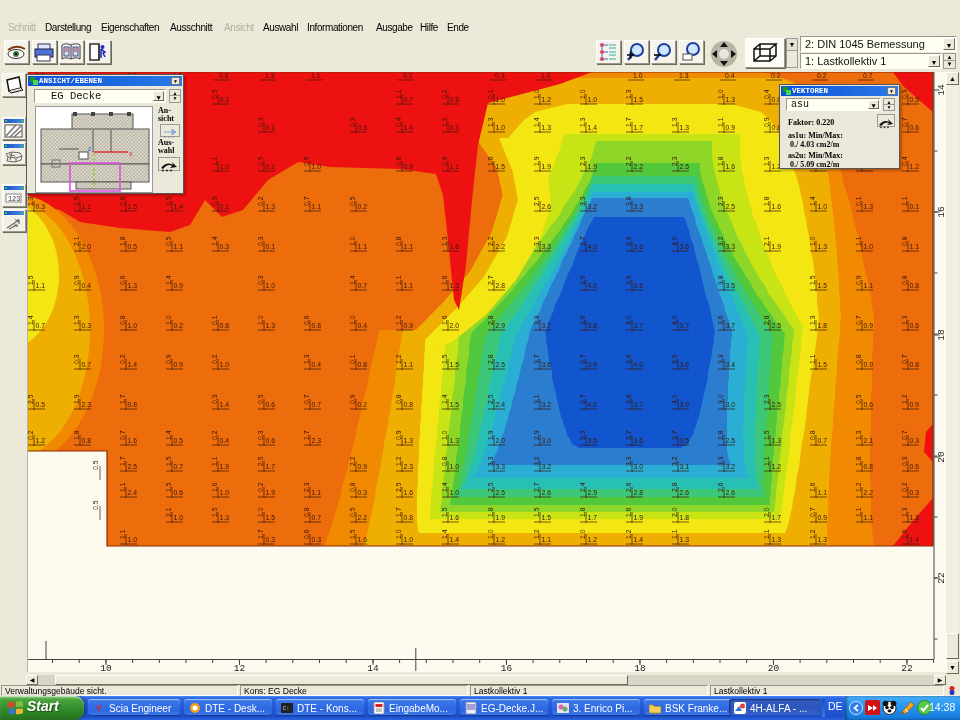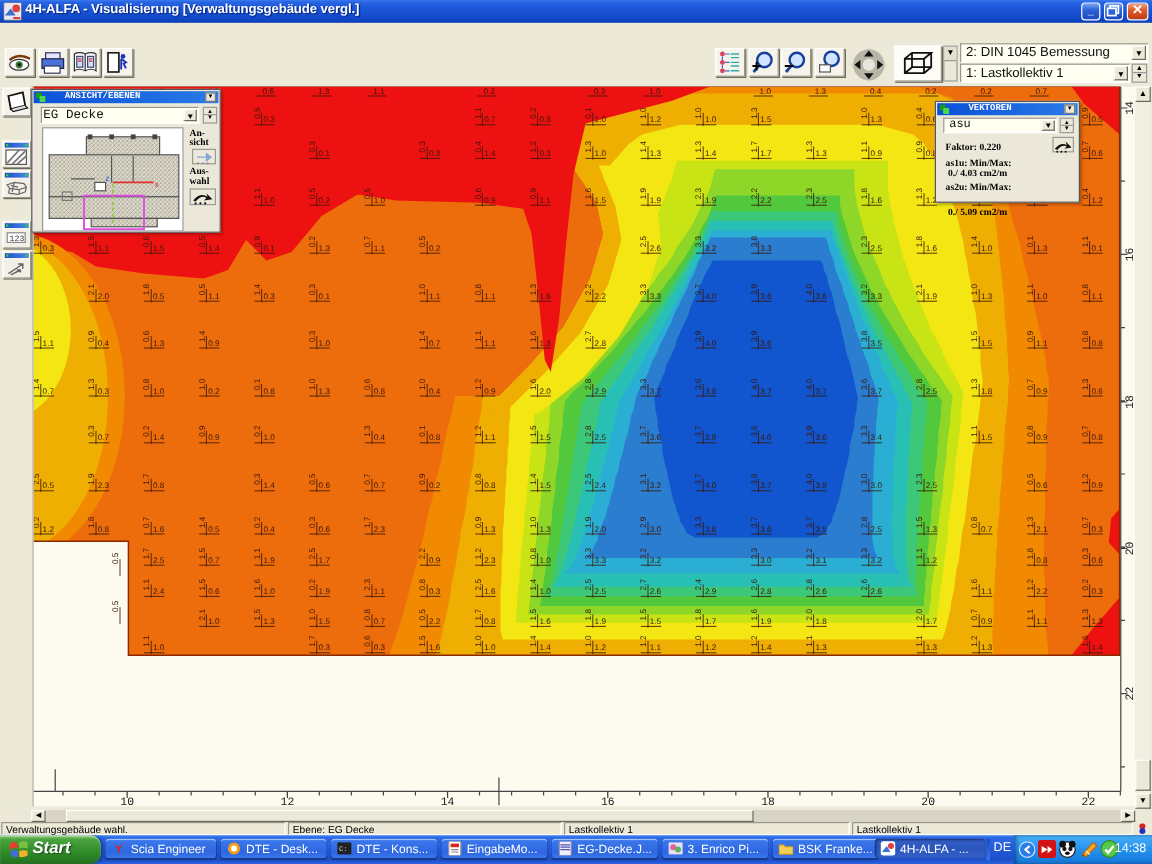--- a/index.html
+++ b/index.html
@@ -1,21 +1,21 @@
 <!DOCTYPE html>
 <html><head><meta charset="utf-8">
 <style>
 *{margin:0;padding:0;box-sizing:border-box}
 html,body{width:960px;height:720px;overflow:hidden;font-family:"Liberation Sans",sans-serif}
 .abs{position:absolute}
 #root{position:relative;width:960px;height:720px;background:#ece9d8}
 .sunk{border:1px solid;border-color:#9a978a #fff #fff #9a978a;background:#ece9d8}
 .tbtn{position:absolute;width:25px;height:24px;background:#f6f4ea;border:1px solid #9a978a;border-top-color:#fff;border-left-color:#fff;box-shadow:1px 1px 0 #6a6a5a}
 .mono{font-family:Liberation Serif, serif}
-.ptitle{position:absolute;left:1px;right:1px;top:1px;height:10px;background:linear-gradient(90deg,#0a50d8,#2a7be8);color:#fff;font:bold 7.5px "Liberation Mono",monospace;line-height:10px;padding-left:26px}
+.ptitle{position:absolute;left:1px;right:1px;top:1px;height:10px;background:linear-gradient(90deg,#0a50d8,#2a7be8);color:#fff;font:bold 7.5px "Liberation Mono",monospace;line-height:10px;padding-left:11px}
 .pwin{position:absolute;background:#ebe8da;border:1px solid #555;box-shadow:2px 2px 2px rgba(0,0,0,.25)}
 .combo{position:absolute;background:#fffff2;border:1px solid;border-color:#9a978a #fff #fff #9a978a;font-family:"Liberation Mono",monospace;color:#111}
 .cbtn{position:absolute;right:1px;top:1px;bottom:1px;width:12px;background:#ece9d8;border:1px solid;border-color:#fff #6a6a5a #6a6a5a #fff;font-size:7px;text-align:center;color:#000}
 .spin{position:absolute;width:13px;background:#ece9d8;border:1px solid #999}
 .task{position:absolute;top:3px;height:16px;border-radius:3px;background:linear-gradient(180deg,#5b96f5 0%,#3a77ea 12%,#2e66e0 70%,#3a77ea 100%);box-shadow:inset 0 1px 0 rgba(255,255,255,.45), 0 1px 1px rgba(0,0,0,.3);color:#fff;font-size:10px;line-height:20px;white-space:nowrap;overflow:hidden}
 .task .ti{display:inline-block;width:12px;height:12px;vertical-align:-2px;margin:0 4px 0 5px;border-radius:2px}
 </style></head>
 <body>
 <div id="root">
 
@@ -552,36 +552,33 @@
         <text x="768.5" y="539" transform="rotate(-90 768.5 539)">1.1</text>
         <text x="817.5" y="542">1.3</text>
         <text x="814.5" y="539" transform="rotate(-90 814.5 539)">1.2</text>
         <text x="909.5" y="542">1.4</text>
         <text x="906.5" y="539" transform="rotate(-90 906.5 539)">1.6</text>
         <text x="98" y="470" transform="rotate(-90 98 470)">0.5</text>
         <text x="98" y="510" transform="rotate(-90 98 510)">0.5</text>
       </g>
 </svg>
 
-<div class="abs" style="left:0;top:0;width:960px;height:19px;background:linear-gradient(180deg,#3a7bef 0%,#2763e2 10%,#1b54d7 45%,#0d43c0 92%,#0a3db2 100%)">
- <svg class="abs" style="left:3px;top:2px" width="15" height="15">
-        <rect x="0" y="0" width="15" height="15" rx="1" fill="#e8e8f0" stroke="#667"></rect>
-        <path d="M1,11 L6,5 L10,11 Z" fill="#3b6fd0"></path>
-        <circle cx="10.5" cy="5" r="3.2" fill="#e04040"></circle>
-        <path d="M8,13 h6" stroke="#e04040" stroke-width="1.5"></path>
-      </svg>
- <div class="abs" style="left:21px;top:2px;font:bold 11px 'Liberation Sans',sans-serif;letter-spacing:-0.1px;color:#fff;text-shadow:1px 1px 1px #00217a">4H-ALFA - Visualisierung [Verwaltungsgebäude vergl.]</div>
- <div class="abs" style="left:901px;top:2px;width:16px;height:15px;border-radius:3px;background:linear-gradient(180deg,#79a5f3,#2e63d8 40%,#1d49c0);border:1px solid #fff;color:#fff;font:bold 9px sans-serif;text-align:center;line-height:13px">_</div>
- <div class="abs" style="left:920px;top:2px;width:16px;height:15px;border-radius:3px;background:linear-gradient(180deg,#79a5f3,#2e63d8 40%,#1d49c0);border:1px solid #fff"><svg width="14" height="13">
-          <rect x="4" y="2" width="7" height="6" fill="none" stroke="#fff" stroke-width="1.4"></rect>
-          <rect x="2" y="4" width="7" height="6" fill="#2e63d8" stroke="#fff" stroke-width="1.4"></rect>
-        </svg></div>
- <div class="abs" style="left:939px;top:2px;width:18px;height:15px;border-radius:3px;background:linear-gradient(180deg,#f3a183,#e25d2d 40%,#c23b0e);border:1px solid #fff;color:#fff;font:bold 11px 'Liberation Sans';text-align:center;line-height:13px">✕</div>
+
+<div class="abs" style="left:0;top:19px;width:960px;height:17px;background:#ece9d8;font-size:10px;letter-spacing:-0.4px;color:#000">
+ <span class="abs" style="left:8px;top:3px;color:#b4b0a0">Schnitt</span>
+ <span class="abs" style="left:45px;top:3px">Darstellung</span>
+ <span class="abs" style="left:101px;top:3px">Eigenschaften</span>
+ <span class="abs" style="left:170px;top:3px">Ausschnitt</span>
+ <span class="abs" style="left:224px;top:3px;color:#b4b0a0">Ansicht</span>
+ <span class="abs" style="left:263px;top:3px">Auswahl</span>
+ <span class="abs" style="left:307px;top:3px">Informationen</span>
+ <span class="abs" style="left:376px;top:3px">Ausgabe</span>
+ <span class="abs" style="left:420px;top:3px">Hilfe</span>
+ <span class="abs" style="left:447px;top:3px">Ende</span>
 </div>
-
 
 <div class="abs" style="left:0;top:36px;width:960px;height:36px;background:#ece9d8"></div>
 <div class="tbtn" style="left:4px;top:40px"><svg width="23" height="22">
         <path d="M3,9 Q11,3 20,8" fill="none" stroke="#7a3a10" stroke-width="2"></path>
         <ellipse cx="11" cy="13" rx="8" ry="4.5" fill="#fff" stroke="#333"></ellipse>
         <circle cx="11" cy="13" r="3" fill="#3a7a3a"></circle>
         <circle cx="11" cy="13" r="1.2" fill="#000"></circle>
       </svg></div>
 <div class="tbtn" style="left:32px;top:40px"><svg width="23" height="22">
         <rect x="5" y="3" width="12" height="6" fill="#dfe8ff" stroke="#335"></rect>
@@ -692,22 +689,22 @@
 <div class="abs sunk" style="left:946px;top:72px;width:13px;height:13px;font-size:7px;text-align:center;line-height:12px;background:#ece9d8;border-color:#fff #6a6a5a #6a6a5a #fff">▲</div>
 <div class="abs" style="left:946px;top:633px;width:13px;height:26px;background:#ece9d8;border:1px solid;border-color:#fff #6a6a5a #6a6a5a #fff"></div>
 <div class="abs" style="left:946px;top:661px;width:13px;height:13px;font-size:7px;text-align:center;line-height:12px;background:#ece9d8;border:1px solid;border-color:#fff #6a6a5a #6a6a5a #fff">▼</div>
 
 <div class="abs" style="left:26px;top:675px;width:920px;height:10px;background:#d8d4c6"></div>
 <div class="abs" style="left:26px;top:675px;width:12px;height:10px;background:#ece9d8;border:1px solid;border-color:#fff #6a6a5a #6a6a5a #fff;font-size:6px;line-height:9px;text-align:center">◀</div>
 <div class="abs" style="left:55px;top:675px;width:573px;height:10px;background:#ece9d8;border:1px solid;border-color:#fff #6a6a5a #6a6a5a #fff"></div>
 <div class="abs" style="left:934px;top:675px;width:12px;height:10px;background:#ece9d8;border:1px solid;border-color:#fff #6a6a5a #6a6a5a #fff;font-size:6px;line-height:9px;text-align:center">▶</div>
 
 <div class="abs" style="left:0;top:685px;width:960px;height:11px;background:#ece9d8;font-size:8.5px;color:#000">
- <div class="abs sunk" style="left:1px;top:0;width:237px;height:11px;line-height:10px;padding-left:3px">Verwaltungsgebäude wahl.</div>
- <div class="abs sunk" style="left:240px;top:0;width:228px;height:11px;line-height:10px;padding-left:3px">Ebene: EG Decke</div>
+ <div class="abs sunk" style="left:1px;top:0;width:237px;height:11px;line-height:10px;padding-left:3px">Verwaltungsgebäude sicht.</div>
+ <div class="abs sunk" style="left:240px;top:0;width:228px;height:11px;line-height:10px;padding-left:3px">Kons: EG Decke</div>
  <div class="abs sunk" style="left:470px;top:0;width:238px;height:11px;line-height:10px;padding-left:3px">Lastkollektiv 1</div>
  <div class="abs sunk" style="left:710px;top:0;width:234px;height:11px;line-height:10px;padding-left:3px">Lastkollektiv 1</div>
  <div class="abs" style="left:948px;top:1px;width:9px;height:9px"><svg width="9" height="9">
           <circle cx="4" cy="2.5" r="2.5" fill="#d22"></circle>
           <circle cx="4" cy="6.5" r="2.5" fill="#23b"></circle>
         </svg></div>
 </div>
 
 <div class="abs" style="left:0;top:696px;width:960px;height:24px;background:linear-gradient(180deg,#4b8df8 0%,#2e69e5 8%,#2257d6 55%,#1d4fc8 85%,#2a63e0 100%)">
  <div class="abs" style="left:0;top:0;width:84px;height:24px;border-radius:0 9px 9px 0;background:linear-gradient(180deg,#8fce7e 0%,#4aa33e 15%,#2f8a28 60%,#257020 100%);box-shadow:inset 0 1px 1px rgba(255,255,255,.5),2px 0 3px rgba(0,0,0,.3)">
@@ -782,21 +779,21 @@
   <div class="abs" style="left:84px;top:5px;color:#fff;font-size:10.5px">14:38</div>
  </div>
 </div>
 
 <div class="pwin" style="left:26px;top:74px;width:158px;height:120px">
  <div class="ptitle"><svg class="abs" style="left:2px;top:1px" width="8" height="8">
           <rect width="5" height="5" x="0" y="0" fill="#1a9a1a"></rect>
           <rect width="5" height="5" x="3" y="3" fill="#4ad84a"></rect>
         </svg>ANSICHT/EBENEN</div>
  <div class="abs" style="right:3px;top:2px;width:9px;height:8px;background:#ece9d8;border:1px solid #777;font-size:5px;text-align:center;line-height:7px">▼</div>
- <div class="combo" style="left:7px;top:14px;width:132px;height:14px;font-size:10.5px;line-height:12px;padding-left:1px">EG Decke<div class="cbtn" style="width:11px">▼</div></div>
+ <div class="combo" style="left:7px;top:14px;width:132px;height:14px;font-size:10.5px;line-height:12px;padding-left:16px">EG Decke<div class="cbtn" style="width:11px">▼</div></div>
  <div class="spin" style="left:142px;top:14px;width:12px;height:14px">
         <div style="height:6px;font-size:5px;text-align:center;line-height:6px;border-bottom:1px solid #999">▲</div>
         <div style="height:6px;font-size:5px;text-align:center;line-height:5px">▼</div>
       </div>
  <div class="abs" style="left:8px;top:31px;width:118px;height:87px;background:#fff;border:1px solid #999">
   <svg width="116" height="85">
    <defs>
             <pattern id="hat" width="3.5" height="3.5" patternUnits="userSpaceOnUse">
               <rect width="3.5" height="3.5" fill="#dedacc"></rect>
               <path d="M0,3.5 L3.5,0" stroke="#a8a494" stroke-width="0.7"></path>
@@ -853,15 +850,15 @@
  <div class="abs mono" style="left:8px;top:33px;font-size:8px;font-weight:bold">Faktor: 0.220</div>
  <div class="abs" style="left:97px;top:29px;width:18px;height:13px;background:#ece9d8;border:1px solid #999"><svg width="16" height="11">
           <path d="M1,7 Q6,1 11,4 l-1,-3 5,5 -6,1 2,-2 Q7,3 3,8 Z" fill="#111"></path>
           <circle cx="3" cy="9.5" r="0.8" fill="#111"></circle>
           <circle cx="6.5" cy="9.5" r="0.8" fill="#111"></circle>
           <circle cx="10" cy="9.5" r="0.8" fill="#111"></circle>
         </svg></div>
  <div class="abs mono" style="left:8px;top:46px;font-size:8px;font-weight:bold">as1u: Min/Max:</div>
  <div class="abs mono" style="left:8px;top:55px;font-size:8px;font-weight:bold">&nbsp;0./ 4.03 cm2/m</div>
  <div class="abs mono" style="left:8px;top:66px;font-size:8px;font-weight:bold">as2u: Min/Max:</div>
- <div class="abs mono" style="left:8px;top:87px;font-size:8px;font-weight:bold">&nbsp;0./ 5.09 cm2/m</div>
+ <div class="abs mono" style="left:8px;top:75px;font-size:8px;font-weight:bold">&nbsp;0./ 5.09 cm2/m</div>
 </div>
 
 </div>
 </body></html>

